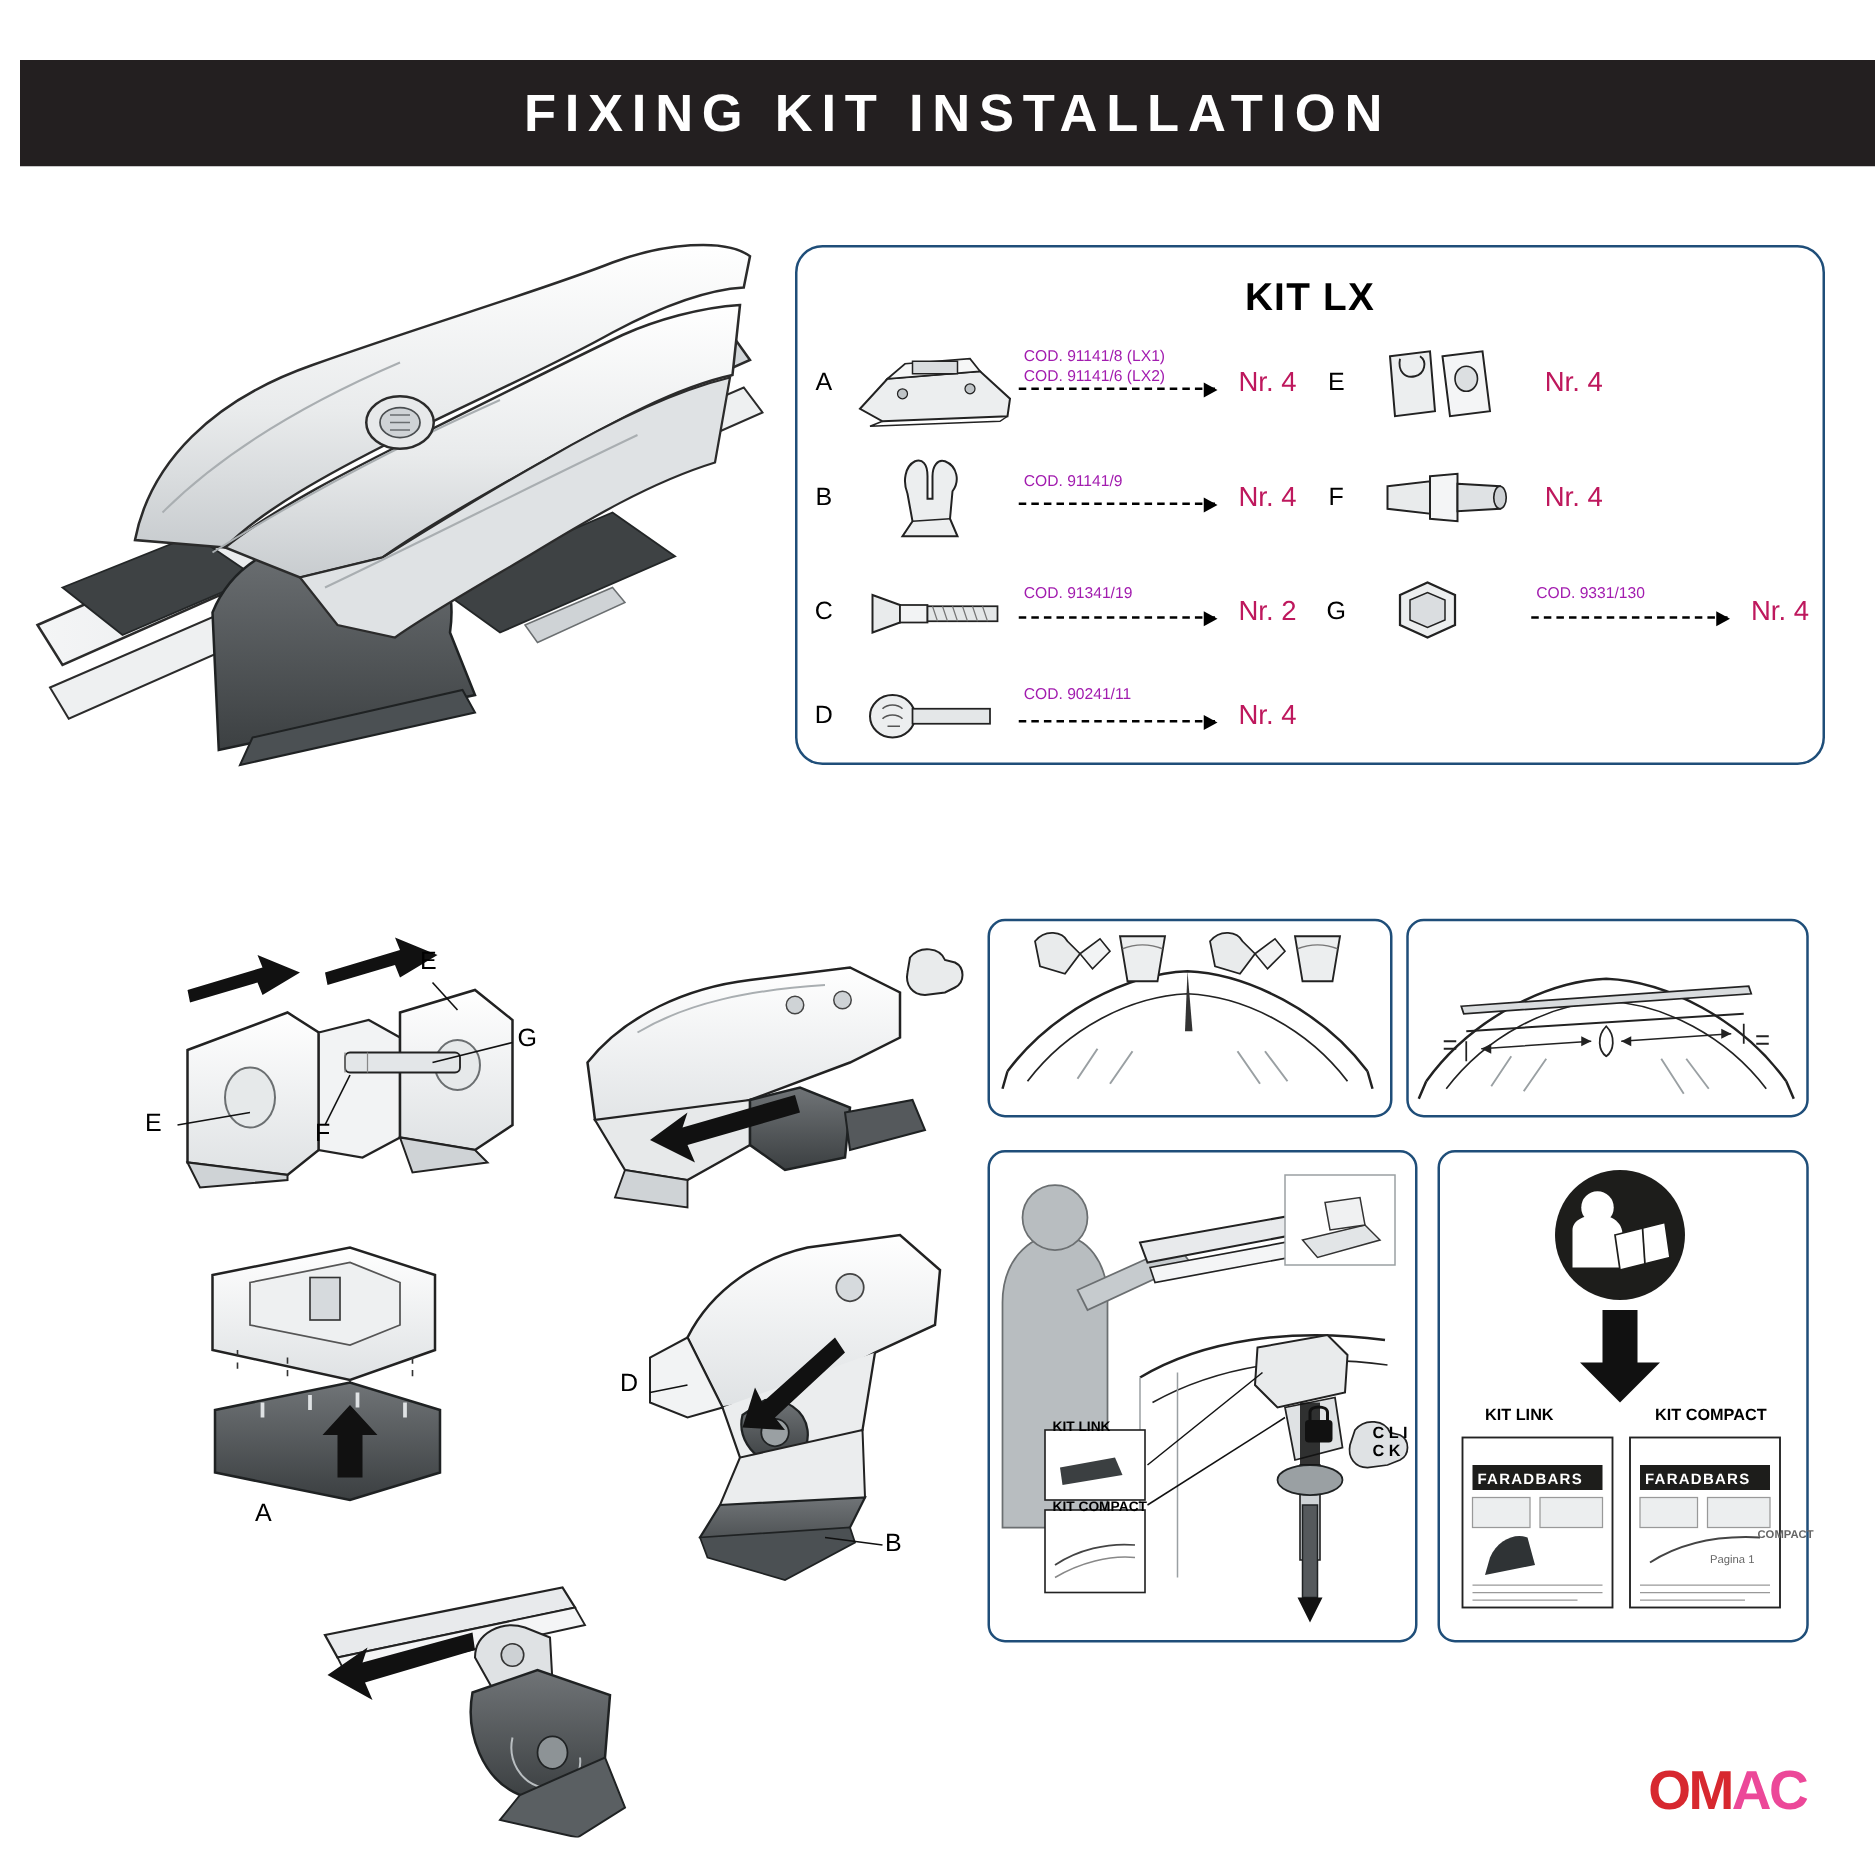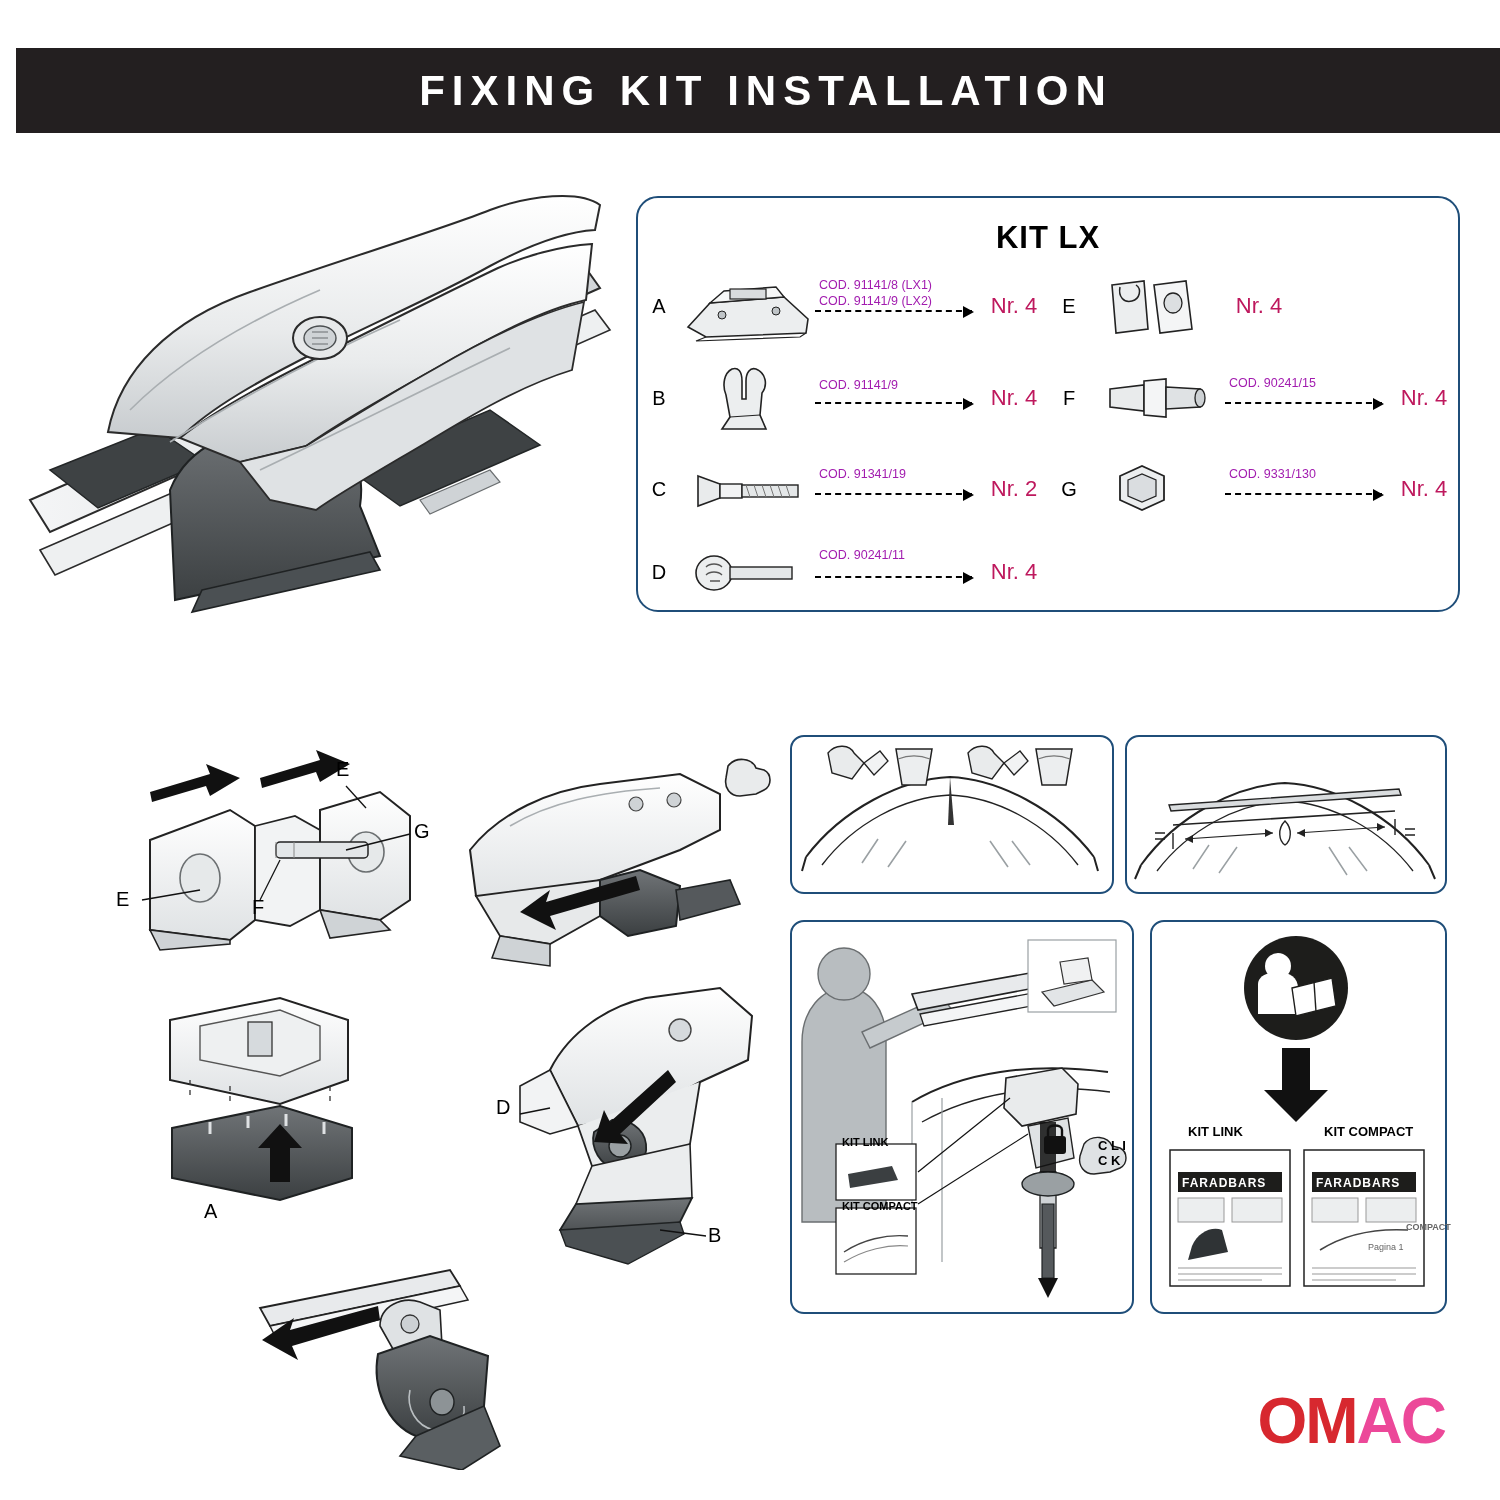--- a/index.html
+++ b/index.html
@@ -78,21 +78,21 @@
   }
   .panel-a{left:790px;top:735px;width:320px;height:155px;}
   .panel-b{left:1125px;top:735px;width:318px;height:155px;}
   .panel-c{left:790px;top:920px;width:340px;height:390px;}
   .panel-d{left:1150px;top:920px;width:293px;height:390px;}
 
   
   .logo{
     position:absolute;right:55px;bottom:42px;
     display:flex;align-items:center;
-    font-size:64px;font-weight:bold;letter-spacing:-2px;
+    font-size:44px;font-weight:bold;letter-spacing:-2px;
   }
   .logo .red{color:#d7282f;}
   .logo .blk{color:#ec4899;}
 
   
   .lbl{
     position:absolute;font-size:20px;color:#000;
   }
   .lbl-sm{
     position:absolute;font-size:11px;font-weight:bold;color:#000;
@@ -170,21 +170,21 @@
             <path d="M8 60 L30 36 L104 30 L128 52 L126 66 L26 70 Z" fill="#eceeef" stroke="#222" stroke-width="1.6"></path>
             <path d="M30 36 L44 24 L96 20 L104 30 Z" fill="#f6f7f7" stroke="#222" stroke-width="1.4"></path>
             <rect x="50" y="22" width="36" height="10" fill="#d9dcde" stroke="#222" stroke-width="1.2"></rect>
             <path d="M26 70 L16 74 L120 70 L126 66" class="nofill" stroke="#222" stroke-width="1.2"></path>
             <circle cx="42" cy="48" r="4" fill="#bfc4c7" stroke="#222" stroke-width="1"></circle>
             <circle cx="96" cy="44" r="4" fill="#bfc4c7" stroke="#222" stroke-width="1"></circle>
           </svg>
         </div>
         <div class="kit-mid">
           <div class="kit-code" style="top:2px;">COD. 91141/8 (LX1)</div>
-          <div class="kit-code" style="top:18px;">COD. 91141/9 (LX2)</div>
+          <div class="kit-code" style="top:18px;">COD. 91141/6 (LX2)</div>
           <div class="kit-arrow"></div>
         </div>
         <div class="kit-nr">Nr. 4</div>
       </div>
 
       <div class="kit-row" style="position:absolute;top:92px;height:92px;width:100%;">
         <div class="kit-letter">B</div>
         <div class="kit-art">
           <svg width="135" height="78" viewBox="0 0 135 78">
             <path d="M52 10 C44 14 42 26 46 36 L50 58 L42 70 L86 70 L80 56 L82 34
@@ -250,24 +250,20 @@
 
       <div class="kit-row" style="position:absolute;top:92px;height:92px;width:100%;">
         <div class="kit-letter">F</div>
         <div class="kit-art">
           <svg width="135" height="78" viewBox="0 0 135 78">
             <path d="M20 30 L54 26 L54 52 L20 48 Z" fill="#e9ebec" stroke="#222" stroke-width="1.6"></path>
             <path d="M54 22 L76 20 L76 58 L54 56 Z" fill="#f4f5f6" stroke="#222" stroke-width="1.6"></path>
             <path d="M76 28 L110 30 L110 48 L76 50 Z" fill="#dfe2e4" stroke="#222" stroke-width="1.6"></path>
             <ellipse cx="110" cy="39" rx="5" ry="9" fill="#cdd1d4" stroke="#222" stroke-width="1.3"></ellipse>
           </svg>
-        </div>
-        <div class="kit-mid">
-          <div class="kit-code" style="top:8px;">COD. 90241/15</div>
-          <div class="kit-arrow"></div>
         </div>
         <div class="kit-nr">Nr. 4</div>
       </div>
 
       <div class="kit-row" style="position:absolute;top:184px;height:90px;width:100%;">
         <div class="kit-letter">G</div>
         <div class="kit-art">
           <svg width="135" height="78" viewBox="0 0 135 78">
             <path d="M30 26 L52 16 L74 26 L74 50 L52 60 L30 50 Z" fill="#eceeef" stroke="#222" stroke-width="1.8"></path>
             <path d="M38 30 L52 24 L66 30 L66 46 L52 52 L38 46 Z" fill="#dadde0" stroke="#222" stroke-width="1.2"></path>

